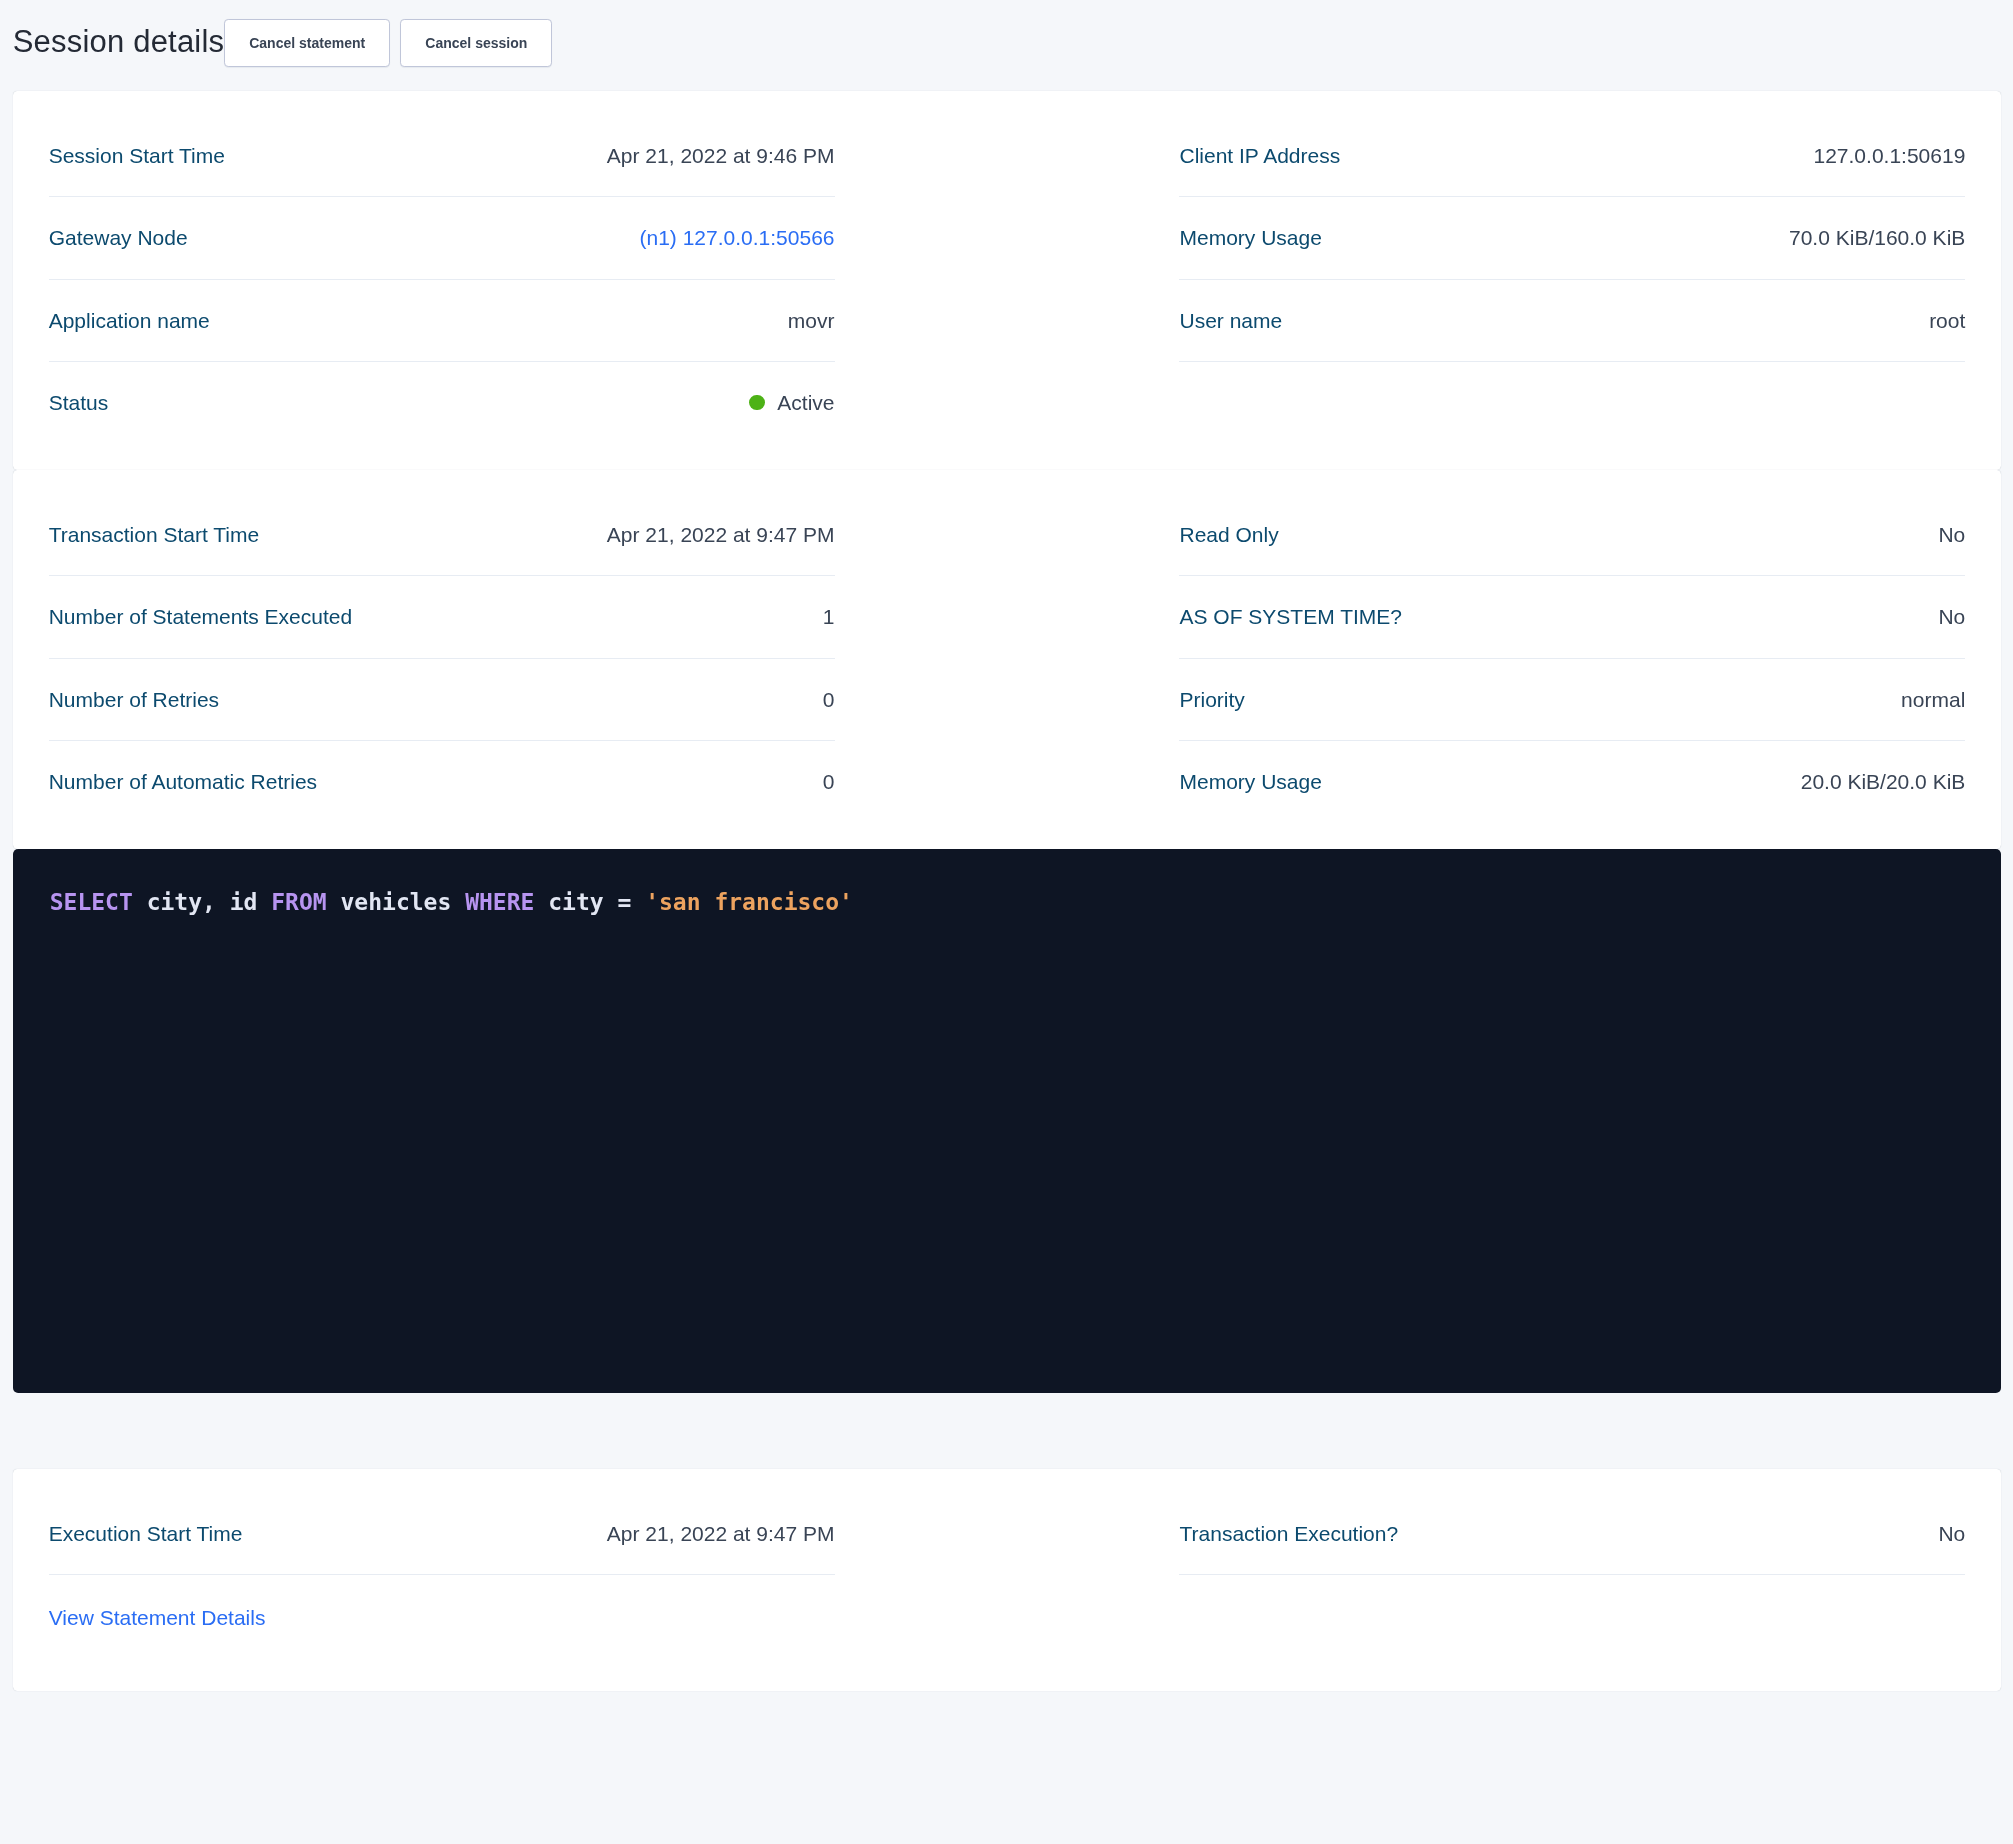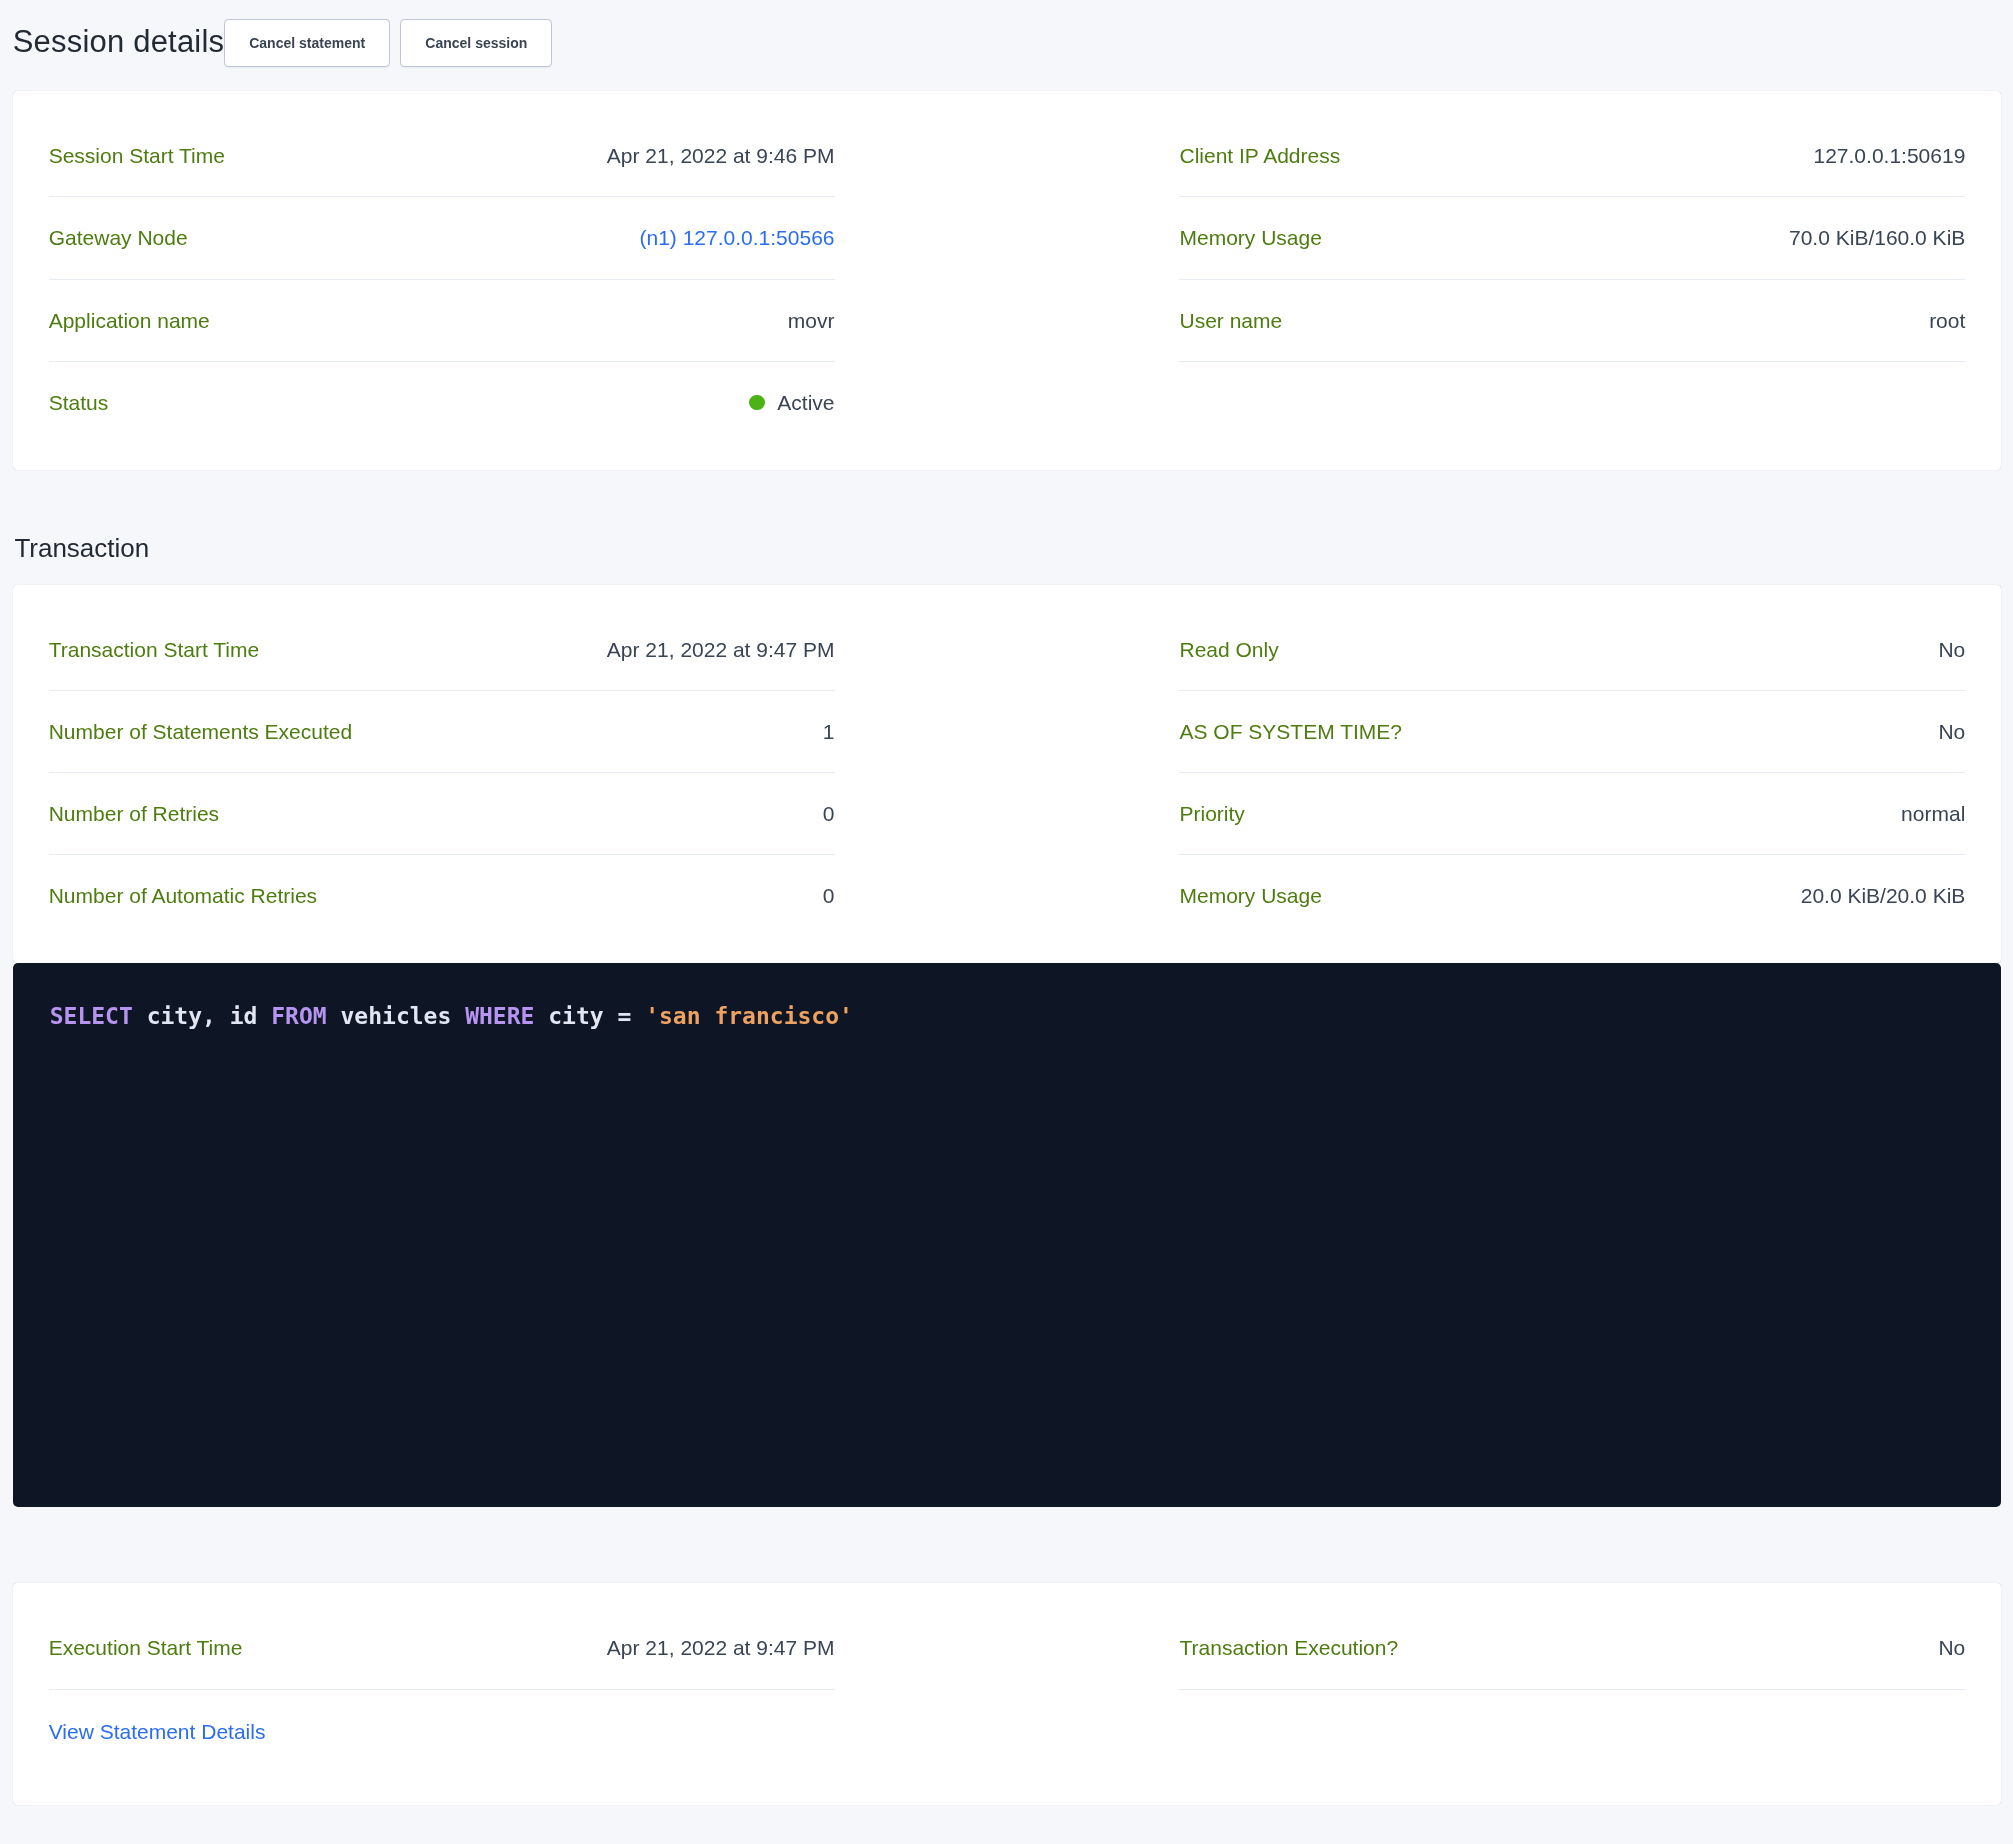--- a/index.html
+++ b/index.html
@@ -55,21 +55,21 @@
   .row {
     display: flex;
     justify-content: space-between;
     align-items: baseline;
     padding: 28px 0;
     border-bottom: 0.8px solid #e7ecf3;
     font-size: 21px;
     line-height: 1.2;
   }
   .row.no-border { border-bottom: none; }
-  .label { color: #4d7c0f; }
+  .label { color: #0c4a6e; }
   .value { text-align: left; color: #394455; }
   a.value.link, .link { color: #2a6df4; text-decoration: none; }
 
   .status-value { display: inline-flex; align-items: center; gap: 12.7px; }
   .dot {
     width: 15.3px; height: 15.3px;
     border-radius: 50%;
     background: #4db216;
     display: inline-block;
     flex: none;
@@ -165,21 +165,20 @@
           <span class="value">70.0 KiB/160.0 KiB</span>
         </div>
         <div class="row">
           <span class="label">User name</span>
           <span class="value">root</span>
         </div>
       </div>
     </div>
   </section>
 
-  <h2 class="section-heading">Transaction</h2>
 
   <section class="card">
     <div class="cols">
       <div class="col">
         <div class="row">
           <span class="label">Transaction Start Time</span>
           <span class="value">Apr 21, 2022 at 9:47 PM</span>
         </div>
         <div class="row">
           <span class="label">Number of Statements Executed</span>

